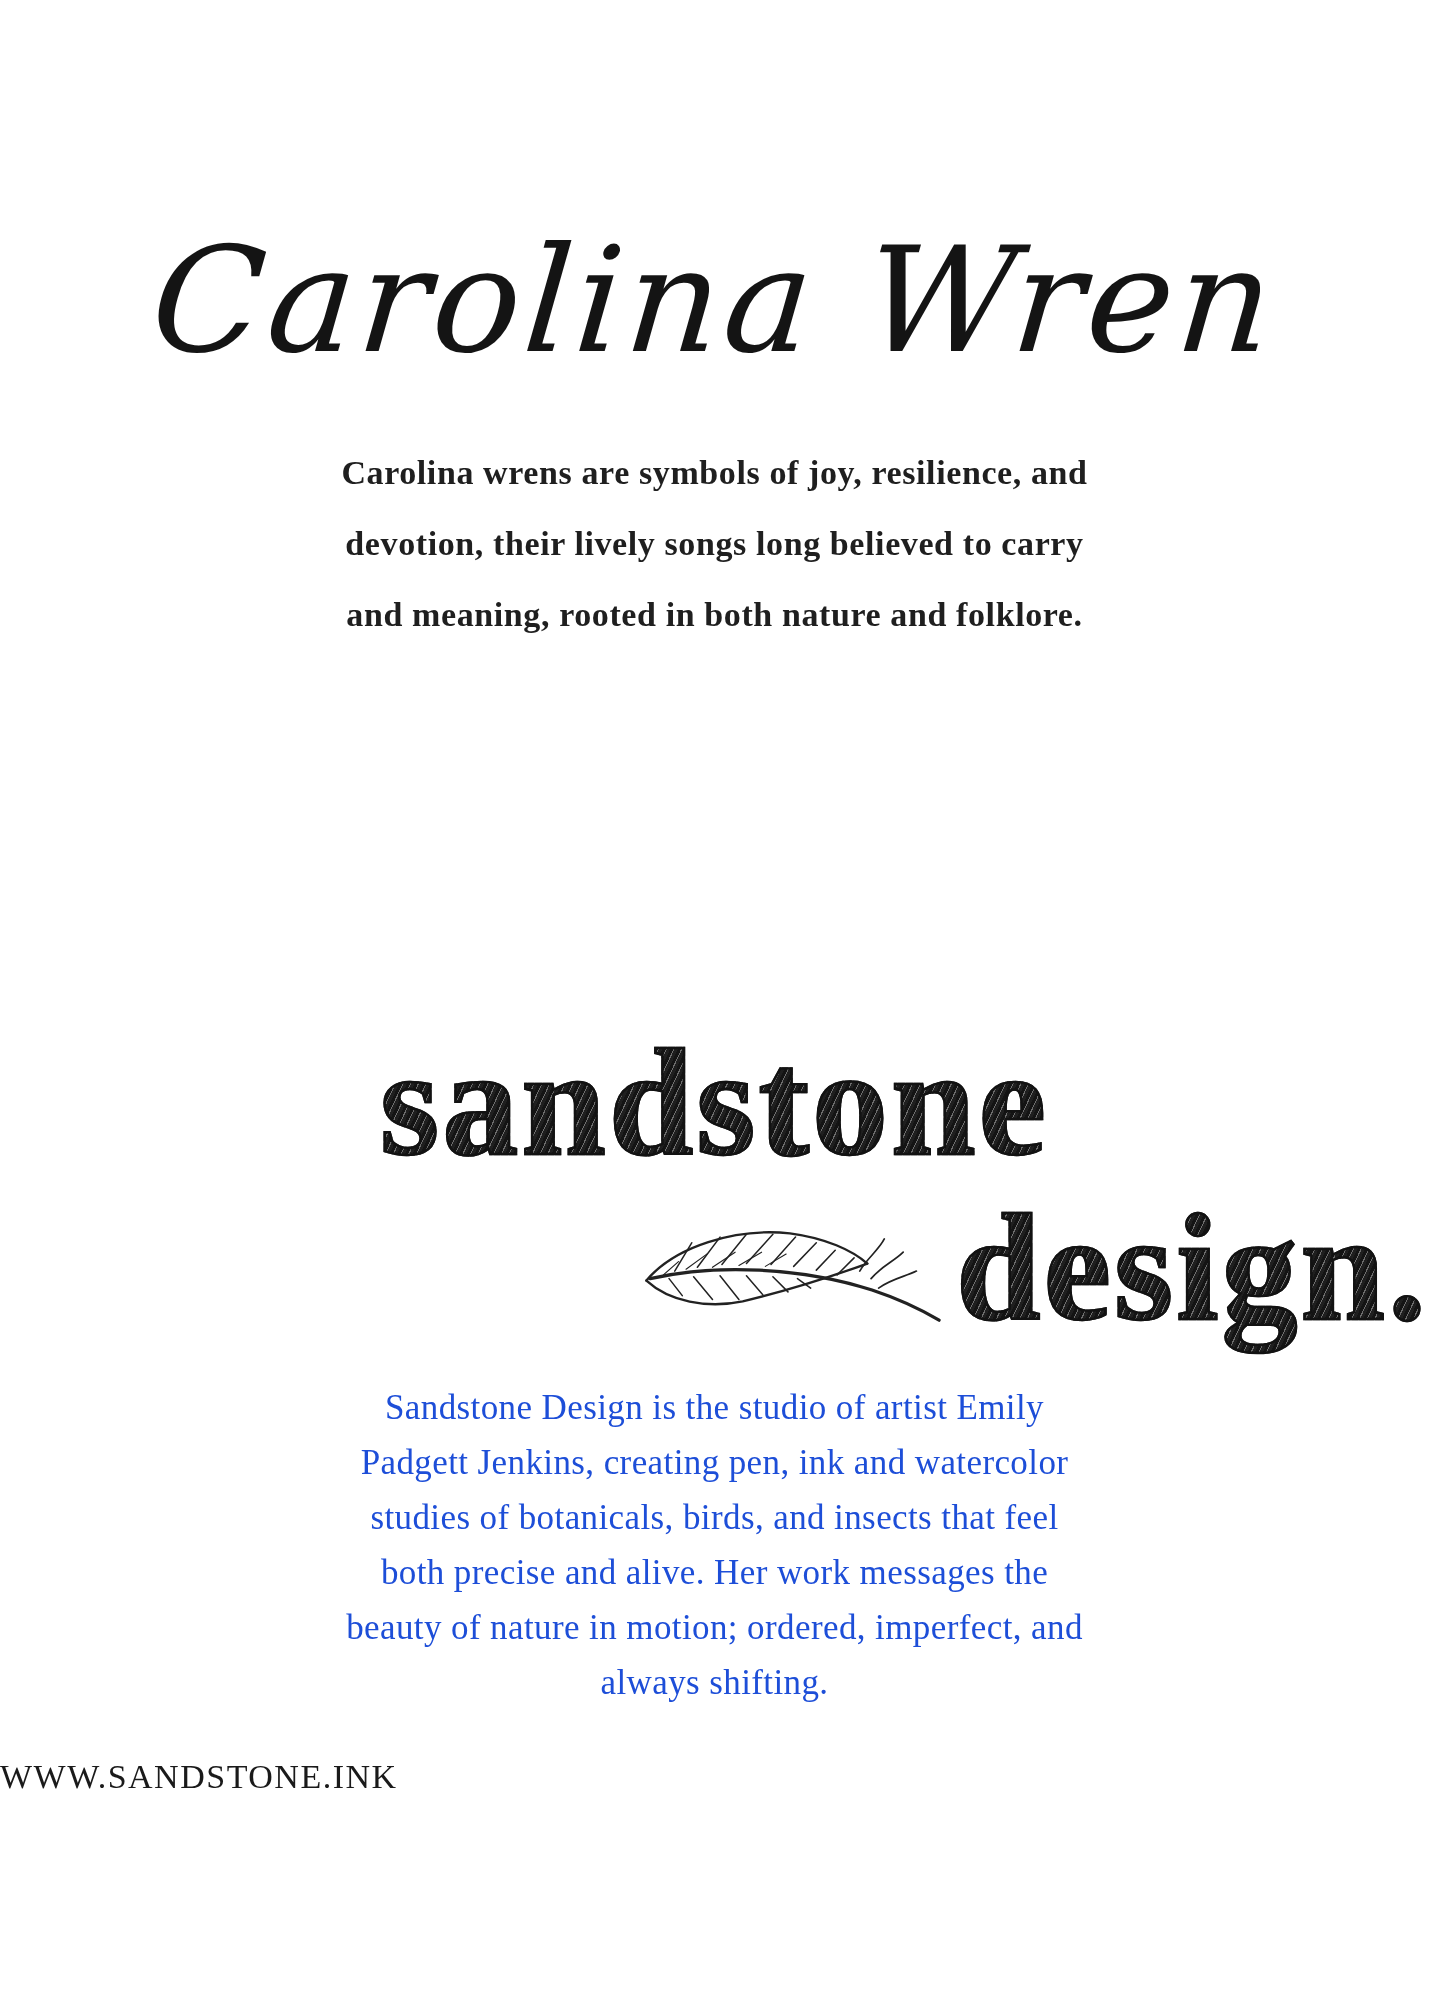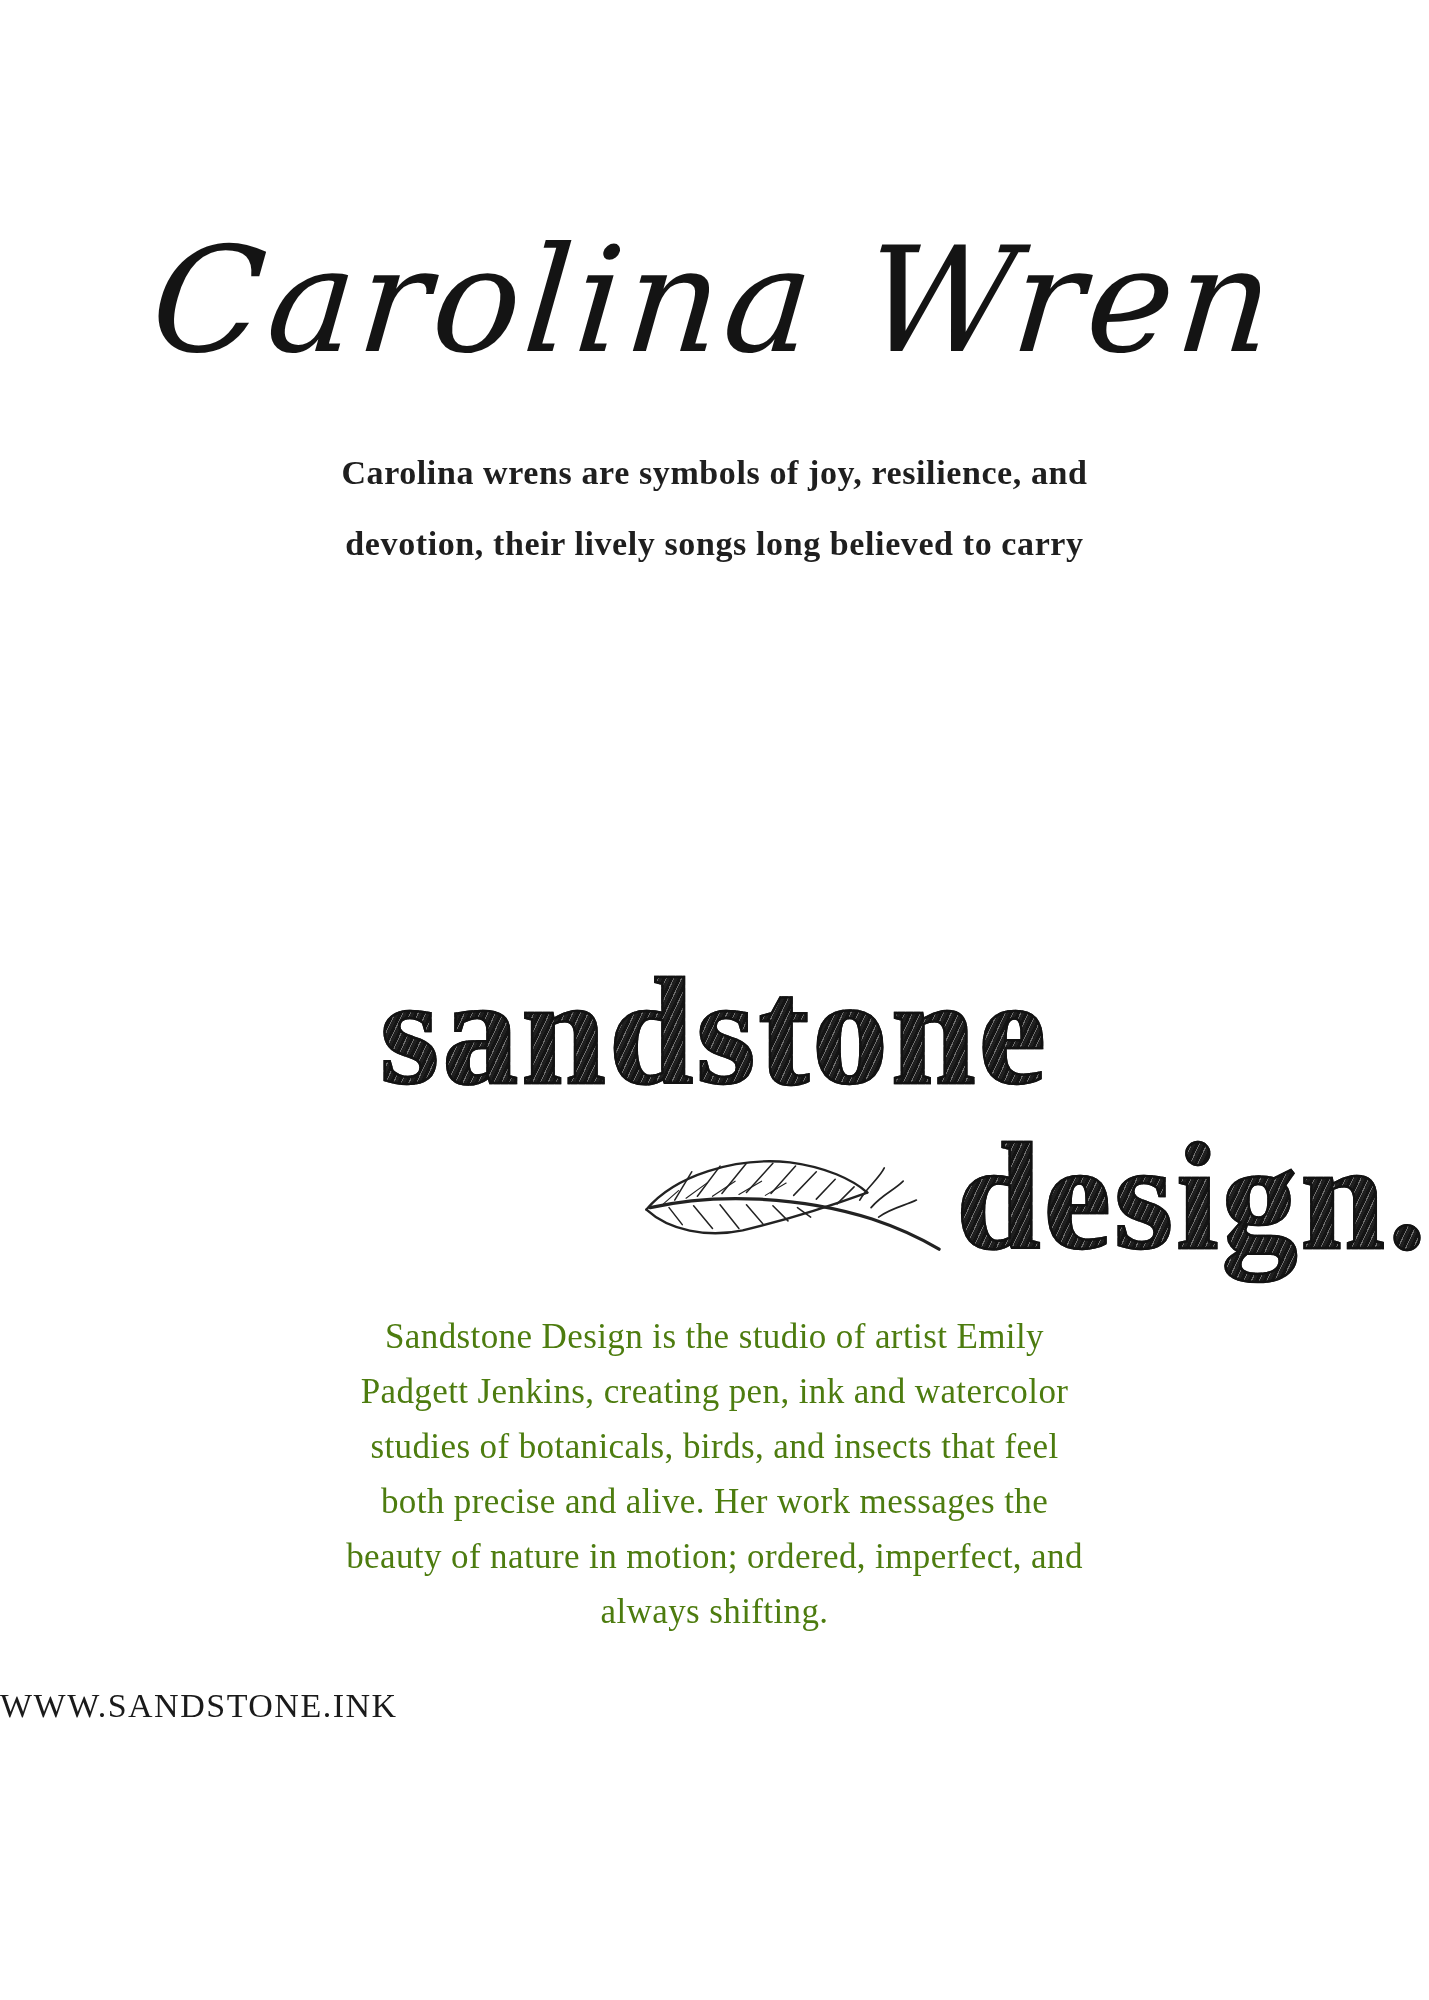--- a/index.html
+++ b/index.html
@@ -93,21 +93,21 @@
     line-height: 172px;
   }
 
   
   .about {
     margin-top: 26px;
     text-align: center;
     font-size: 35px;
     line-height: 55px;
     letter-spacing: 0.4px;
-    color: #4d7c0f;
+    color: #1d4ed8;
   }
   .about .line { white-space: nowrap; }
 
   
   .url {
     margin-top: 46px;
     text-align: left;
     font-size: 34px;
     line-height: 42px;
     letter-spacing: 1.5px;
@@ -117,20 +117,21 @@
 </head>
 <body>
 
 <div class="page">
 
   <h1 class="title">Carolina Wren</h1>
 
   <div class="intro">
     <div class="line">Carolina wrens are symbols of joy, resilience, and</div>
     <div class="line">devotion, their lively songs long believed to carry</div>
+    <div class="line">and meaning, rooted in both nature and folklore.</div>
   </div>
 
   <div class="logo">
     <div class="sketch-word logo-line1">sandstone</div>
     <div class="logo-row">
       <svg class="feather" viewBox="0 0 330 125" aria-hidden="true">
         <g fill="none" stroke="currentColor" stroke-linecap="round">
           <path stroke-width="2.5" d="M6 62 C36 26, 100 6, 158 12 C196 17, 224 30, 240 44"></path>
           <path stroke-width="2.5" d="M6 62 C30 84, 70 92, 108 84 C150 74, 196 60, 240 44"></path>
           <path stroke-width="3.5" d="M10 60 C80 44, 170 48, 245 72 C272 81, 296 92, 316 104"></path>

